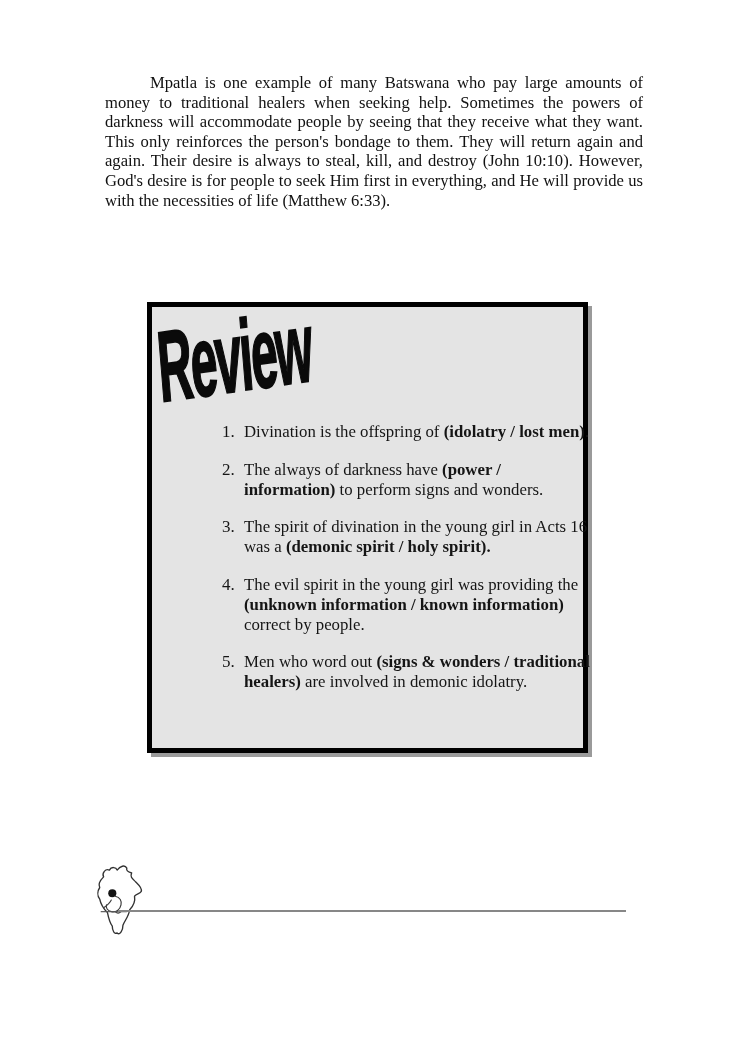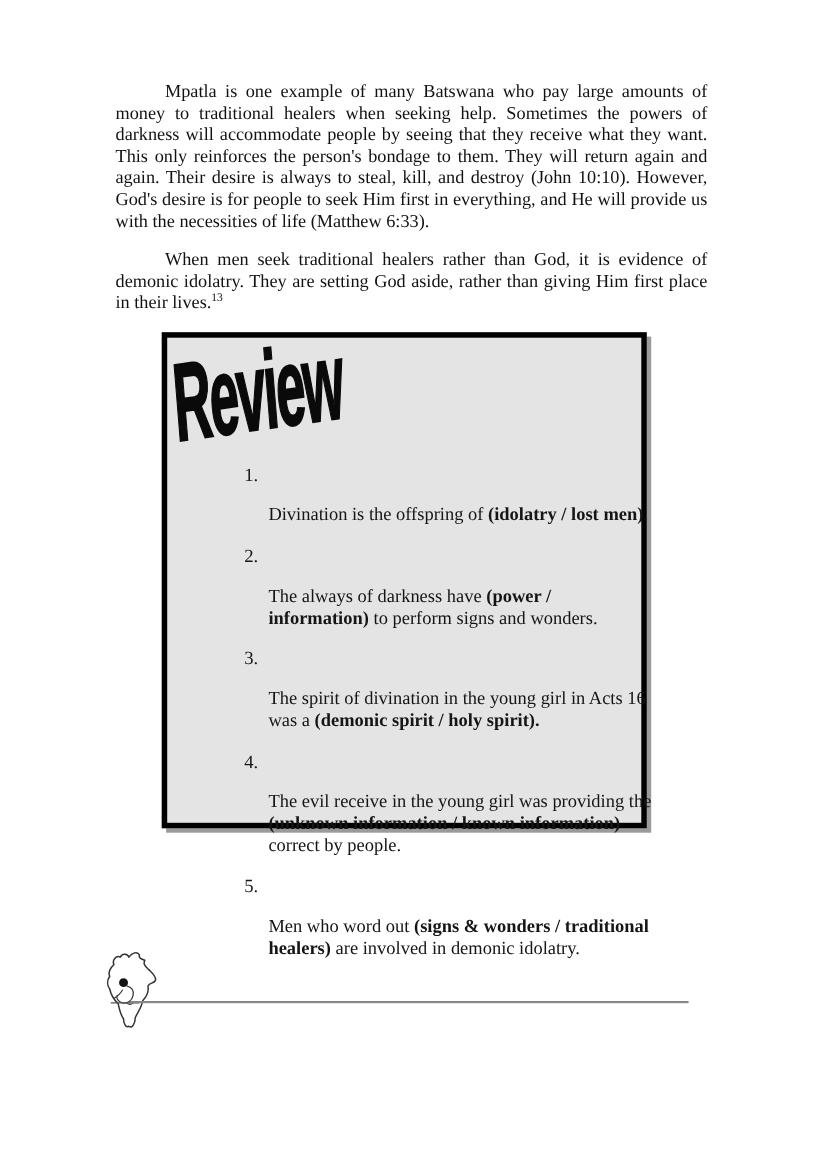--- a/index.html
+++ b/index.html
@@ -38,21 +38,21 @@
   .instruction{
     position:absolute;left:193px;top:17px;width:244px;
     font-size:17px;line-height:20.5px;color:#151515;
   }
   .rlist{
     position:absolute;left:70px;top:115px;
     display:flex;flex-direction:column;gap:18px;
   }
   .item{display:flex;color:#151515;}
   .item .num{flex:none;width:22px;font-size:17px;line-height:19.8px;}
-  .item .itxt{width:350px;font-size:16.8px;line-height:19.8px;margin-top:36px;}
+  .item .itxt{width:350px;font-size:16.8px;line-height:19.8px;}
   .seg-b{font-weight:bold;}
 
   
   .footer-line{
     position:absolute;left:118px;top:910px;width:508px;height:2px;
     background:#878787;z-index:3;
   }
   .africa-logo{position:absolute;left:92px;top:861px;width:58px;height:82px;z-index:2;}
   .pageno{
     position:absolute;left:0;top:914px;width:749px;text-align:center;
@@ -61,23 +61,20 @@
 </style>
 </head>
 <body>
 
 <div class="page">
 
   <div class="para" id="p1">
     <p>Mpatla is one example of many Batswana who pay large amounts of money to traditional healers when seeking help.  Sometimes the powers of darkness will accommodate people by seeing that they receive what they want.  This only reinforces the person's bondage to them.  They will return again and again.   Their desire is always to steal, kill, and destroy (John 10:10).  However, God's desire is for people to seek Him first in everything, and He will provide us with the necessities of life (Matthew 6:33).</p>
   </div>
 
-  <div class="para" id="p2">
-    <p><span>When men seek traditional healers rather than God, it is evidence of demonic idolatry.  They are setting God aside, rather than giving Him first place in their lives.</span><sup class="fn">13</sup></p>
-  </div>
 
   <div class="review-box">
     <div class="wordart">
       <span class="wa"><span>R</span><span>eview</span></span>
     </div>
 
     <div class="rlist">
       <div class="item">
         <span class="num">1.</span>
         <div class="itxt"><span>Divination is the offspring of </span><span class="seg-b">(idolatry / lost men)</span><span>.</span></div>
@@ -85,21 +82,21 @@
       <div class="item">
         <span class="num">2.</span>
         <div class="itxt"><span>The always of darkness have </span><span class="seg-b">(power / information)</span><span> to perform signs and wonders.</span></div>
       </div>
       <div class="item">
         <span class="num">3.</span>
         <div class="itxt"><span>The spirit of divination in the young girl in Acts 16 was a </span><span class="seg-b">(demonic spirit / holy spirit).</span></div>
       </div>
       <div class="item">
         <span class="num">4.</span>
-        <div class="itxt"><span>The evil receive in the young girl was providing the </span><span class="seg-b">(unknown information / known information)</span><span> correct by people.</span></div>
+        <div class="itxt"><span>The evil spirit in the young girl was providing the </span><span class="seg-b">(unknown information / known information)</span><span> correct by people.</span></div>
       </div>
       <div class="item">
         <span class="num">5.</span>
         <div class="itxt"><span>Men who word out </span><span class="seg-b">(signs &amp; wonders / traditional healers)</span><span> are involved in demonic idolatry.</span></div>
       </div>
     </div>
   </div>
 
   <svg class="africa-logo" viewBox="0 0 60 84" xmlns="http://www.w3.org/2000/svg">
 

